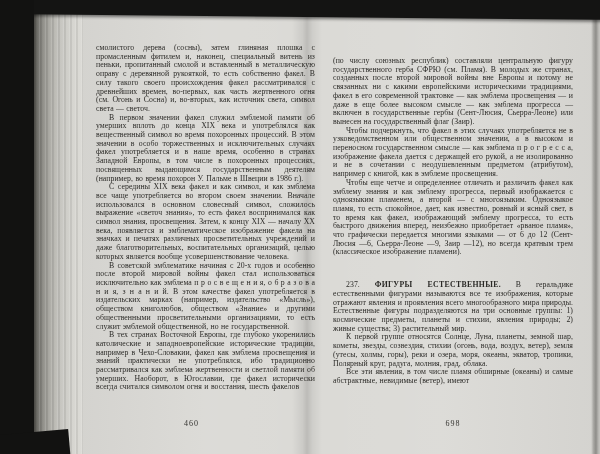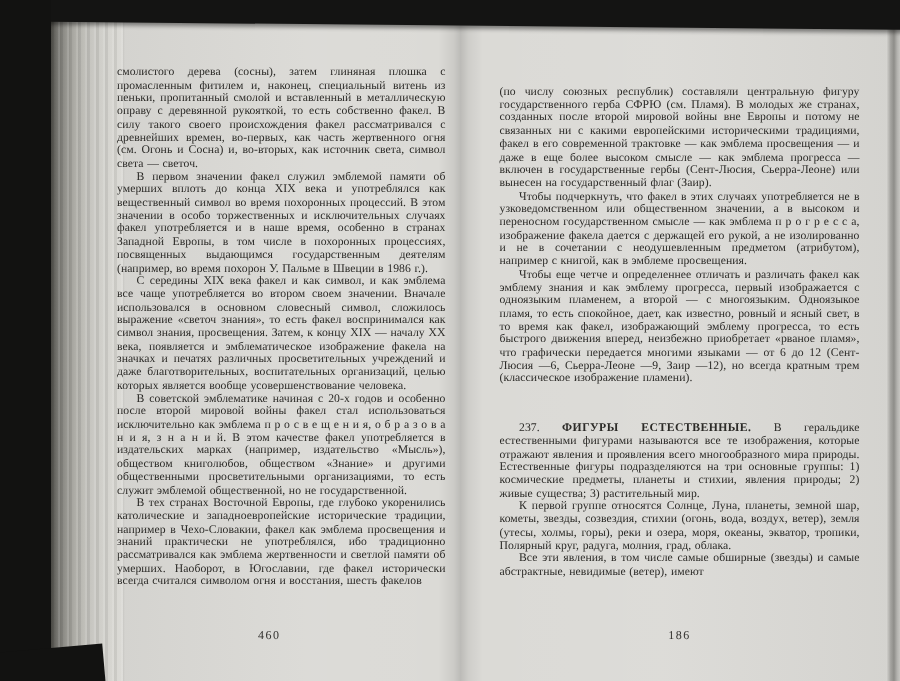--- a/index.html
+++ b/index.html
@@ -30,32 +30,32 @@
   .gutter{position:absolute;left:292px;top:10px;width:30px;height:444px;
     background:linear-gradient(90deg,rgba(0,0,0,0) 0%,rgba(0,0,0,.07) 35%,
       rgba(0,0,0,.14) 50%,rgba(0,0,0,.06) 68%,rgba(0,0,0,0) 100%);}
 
   
   .page-tone{position:absolute;left:83px;top:10px;width:512px;height:444px;
     background:linear-gradient(90deg,rgba(0,0,0,.03),rgba(255,255,255,.04) 25%,
       rgba(0,0,0,0) 45%,rgba(255,255,255,.05) 70%,rgba(0,0,0,.03));}
 
   .text-col{position:absolute;color:#2b2a27;}
-  .col-left{left:78px;top:44px;width:219px;}
+  .col-left{left:96px;top:44px;width:219px;}
   .col-right{left:333px;top:57px;width:240px;}
   .para{margin:0;font-size:7.8px;line-height:8.7px;text-align:justify;
     word-spacing:.4px;letter-spacing:.04px;}
   .indent{text-indent:13px;}
   .gap{margin-top:24px;}
   .italic{}
   .bold{font-weight:bold;letter-spacing:.3px;}
 
   .pagenum{position:absolute;top:419px;font-size:8px;color:#33322f;
     text-align:center;letter-spacing:1px;}
-  .pagenum-left{left:70px;width:219px;}
+  .pagenum-left{left:82px;width:219px;}
   .pagenum-right{left:333px;width:240px;}
 </style>
 </head>
 <body>
 
 <div class="photo">
   <div class="page-tone"></div>
   <div class="edges-left"></div>
   <div class="gutter"></div>
   <div class="edge-right"></div>
@@ -69,18 +69,18 @@
       <p class="para indent"><span>С середины XIX века факел и как символ, и как эмблема все чаще употребляется во втором своем значении. Вначале использовался в основном словесный символ, сложилось выражение «светоч знания», то есть факел воспринимался как символ знания, просвещения. Затем, к концу XIX — началу XX века, появляется и эмблематическое изображение факела на значках и печатях различных просветительных учреждений и даже благотворительных, воспитательных организаций, целью которых является вообще усовершенствование человека.</span></p>
       <p class="para indent"><span>В советской эмблематике начиная с 20-х годов и особенно после второй мировой войны факел стал использоваться исключительно как эмблема п р о с в е щ е н и я, о б р а з о в а н и я,  з н а н и й. В этом качестве факел употребляется в издательских марках (например, издательство «Мысль»), обществом книголюбов, обществом «Знание» и другими общественными просветительными организациями, то есть служит эмблемой общественной, но не государственной.</span></p>
       <p class="para indent"><span>В тех странах Восточной Европы, где глубоко укоренились католические и западноевропейские исторические традиции, например в Чехо-Словакии, факел как эмблема просвещения и знаний практически не употреблялся, ибо традиционно рассматривался как эмблема жертвенности и светлой памяти об умерших. Наоборот, в Югославии, где факел исторически всегда считался символом огня и восстания, шесть факелов</span></p>
     </div>
   <div class="text-col col-right">
       <p class="para"><span>(по числу союзных республик) составляли центральную фигуру государственного герба СФРЮ (см. </span><span class="italic">Пламя</span><span>). В молодых же странах, созданных после второй мировой войны вне Европы и потому не связанных ни с какими европейскими историческими традициями, факел в его современной трактовке — как эмблема просвещения — и даже в еще более высоком смысле — как эмблема прогресса — включен в государственные гербы (Сент-Люсия, Сьерра-Леоне) или вынесен на государственный флаг (Заир).</span></p>
       <p class="para indent"><span>Чтобы подчеркнуть, что факел в этих случаях употребляется не в узковедомственном или общественном значении, а в высоком и переносном государственном смысле — как эмблема п р о г р е с с а, изображение факела дается с держащей его </span><span class="italic">рукой</span><span>, а не изолированно и не в сочетании с неодушевленным предметом (атрибутом), например с книгой, как в эмблеме просвещения.</span></p>
       <p class="para indent"><span>Чтобы еще четче и определеннее отличать и различать факел как эмблему знания и как эмблему прогресса, первый изображается с одноязыким пламенем, а второй — с многоязыким. Одноязыкое пламя, то есть спокойное, дает, как известно, ровный и ясный свет, в то время как факел, изображающий эмблему прогресса, то есть быстрого движения вперед, неизбежно приобретает «рваное пламя», что графически передается многими языками — от 6 до 12 (Сент-Люсия —6, Сьерра-Леоне —9, Заир —12), но всегда кратным трем (классическое изображение пламени).</span></p>
       <p class="para indent gap"><span>237.  </span><span class="bold">ФИГУРЫ ЕСТЕСТВЕННЫЕ.</span><span> В геральдике естественными фигурами называются все те изображения, которые отражают явления и проявления всего многообразного мира природы. Естественные фигуры подразделяются на три основные группы: 1) космические предметы, планеты и стихии, явления природы; 2) живые существа; 3) растительный мир.</span></p>
       <p class="para indent"><span>К первой группе относятся </span><span class="italic">Солнце</span><span>, </span><span class="italic">Луна</span><span>, планеты, земной шар, кометы, звезды, созвездия, стихии (</span><span class="italic">огонь, вода, воздух, ветер</span><span>), земля (</span><span class="italic">утесы, холмы, горы</span><span>), реки и озера, моря, океаны, экватор, тропики, Полярный круг, </span><span class="italic">радуга, молния</span><span>, град, облака.</span></p>
-      <p class="para indent"><span>Все эти явления, в том числе самые обширные (звезды) и самые абстрактные, невидимые (ветер), имеют</span></p>
+      <p class="para indent"><span>Все эти явления, в том числе пламя обширные (океаны) и самые абстрактные, невидимые (ветер), имеют</span></p>
     </div>
 
   <div class="pagenum pagenum-left">460</div>
-  <div class="pagenum pagenum-right">186</div>
+  <div class="pagenum pagenum-right">698</div>
 </div>
 
 </body></html>

